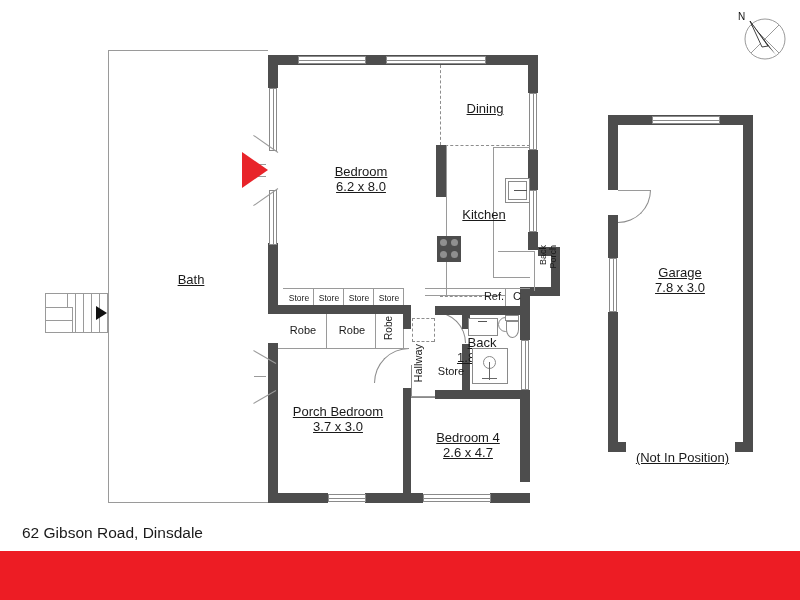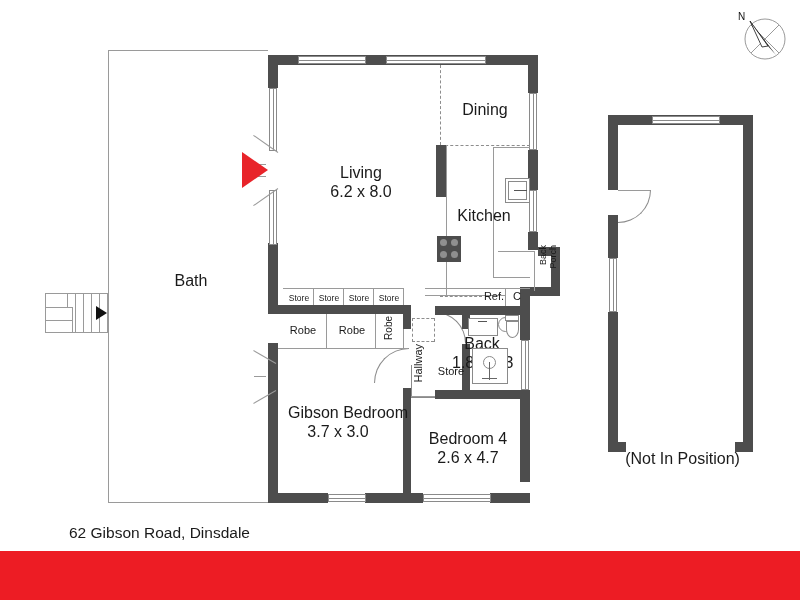--- a/index.html
+++ b/index.html
@@ -18,21 +18,21 @@
   .dash-v{position:absolute;border-left:1px dashed #8d8d8d;}
 
   
   .win-h{position:absolute;background:#ffffff;border:1px solid #8a8a8a;box-sizing:border-box;}
   .win-h:after{content:"";position:absolute;left:0;right:0;top:50%;height:1px;background:#8a8a8a;}
   .win-v{position:absolute;background:#ffffff;border:1px solid #8a8a8a;box-sizing:border-box;}
   .win-v:after{content:"";position:absolute;top:0;bottom:0;left:50%;width:1px;background:#8a8a8a;}
 
   .lbl{position:absolute;text-align:center;line-height:1.18;white-space:nowrap;
        font-size:11px;color:#1a1a1a;}
-  .lbl.big{font-size:16px;}
+  .lbl.big{font-size:13px;text-decoration:underline;}
   .lbl.sm{font-size:8.5px;}
   .lbl.vert{writing-mode:vertical-rl;transform:rotate(180deg);white-space:nowrap;}
 
   .swing{position:absolute;border:1px solid #8a8a8a;border-radius:50%;background:transparent;}
   .swing.tl{border-right-color:transparent;border-bottom-color:transparent;}
   .swing.tr{border-left-color:transparent;border-bottom-color:transparent;}
   .swing.bl{border-right-color:transparent;border-top-color:transparent;}
   .swing.br{border-left-color:transparent;border-top-color:transparent;}
 
   .fixt{position:absolute;border:1px solid #8a8a8a;background:#fff;box-sizing:border-box;}
@@ -45,21 +45,21 @@
        border-top:18px solid transparent;border-bottom:18px solid transparent;
        border-left:26px solid #e8242a;}
   .blk-arrow{position:absolute;width:0;height:0;
        border-top:7px solid transparent;border-bottom:7px solid transparent;
        border-left:11px solid #111;}
 
   
   #compass{position:absolute;right:6px;top:6px;width:62px;height:62px;}
 
   
-  #title{position:absolute;left:22px;top:524px;font-size:15.5px;color:#1a1a1a;margin-left:47px;}
+  #title{position:absolute;left:22px;top:524px;font-size:15.5px;color:#1a1a1a;}
   #band{position:absolute;left:0;top:551px;width:800px;height:49px;background:#ed1c24;}
 </style>
 </head>
 <body>
 
 <div id="page">
 
   <div id="plan">
 
     <div class="thinline" style="left:108px;top:50px;width:160px;height:1px;"></div>
@@ -110,21 +110,21 @@
     <div class="thinline" style="left:248px;top:152px;width:30px;height:1px;transform:rotate(35deg);transform-origin:right center;"></div>
     <div class="thinline" style="left:248px;top:188px;width:30px;height:1px;transform:rotate(-35deg);transform-origin:right center;"></div>
     <div class="thinline" style="left:252px;top:164px;width:14px;height:1px;"></div>
     <div class="thinline" style="left:252px;top:176px;width:14px;height:1px;"></div>
     <div class="red-arrow" style="left:242px;top:152px;"></div>
 
     <div class="dash-v" style="left:440px;top:65px;width:1px;height:80px;"></div>
     <div class="dash-h" style="left:440px;top:145px;width:90px;height:1px;"></div>
 
     <div class="lbl big" style="left:315px;top:164px;width:92px;">
-      <span>Living</span><br>
+      <span>Bedroom</span><br>
       <span>6.2 x 8.0</span>
     </div>
     <div class="lbl big" style="left:455px;top:101px;width:60px;">Dining</div>
 
     <div class="wall" style="left:436px;top:145px;width:10px;height:52px;"></div>
     <div class="thinline" style="left:446px;top:145px;width:1px;height:150px;"></div>
     <div class="thinline" style="left:493px;top:147px;width:1px;height:130px;"></div>
     <div class="thinline" style="left:493px;top:147px;width:37px;height:1px;"></div>
     <div class="thinline" style="left:493px;top:277px;width:37px;height:1px;"></div>
     <div class="thinline" style="left:425px;top:295px;width:80px;height:1px;"></div>
@@ -210,21 +210,21 @@
 
     <div class="fixt" style="left:472px;top:348px;width:36px;height:36px;"></div>
     <div class="fixt r" style="left:483px;top:356px;width:13px;height:13px;"></div>
     <div class="thinline" style="left:489px;top:362px;width:1px;height:18px;background:#666;"></div>
     <div class="thinline" style="left:482px;top:378px;width:15px;height:1px;background:#666;"></div>
 
     <div class="lbl" style="left:432px;top:365px;width:38px;font-size:11px;">Store</div>
 
     <div class="wall" style="left:403px;top:398px;width:8px;height:100px;"></div>
     <div class="lbl big" style="left:288px;top:404px;width:100px;">
-      <span>Gibson Bedroom</span><br>
+      <span>Porch Bedroom</span><br>
       <span>3.7 x 3.0</span>
     </div>
 
     <div class="thinline" style="left:250px;top:363px;width:26px;height:1px;transform:rotate(30deg);transform-origin:right center;"></div>
     <div class="thinline" style="left:250px;top:390px;width:26px;height:1px;transform:rotate(-30deg);transform-origin:right center;"></div>
     <div class="thinline" style="left:254px;top:376px;width:12px;height:1px;"></div>
 
     <div class="lbl big" style="left:424px;top:430px;width:88px;">
       <span>Bedroom 4</span><br>
       <span>2.6 x 4.7</span>
@@ -235,20 +235,24 @@
     <div class="wall" style="left:608px;top:215px;width:10px;height:43px;"></div>
     <div class="wall" style="left:608px;top:312px;width:10px;height:140px;"></div>
     <div class="wall" style="left:743px;top:115px;width:10px;height:337px;"></div>
     <div class="wall" style="left:608px;top:442px;width:18px;height:10px;"></div>
     <div class="wall" style="left:735px;top:442px;width:18px;height:10px;"></div>
     <div class="win-h" style="left:652px;top:116px;width:68px;height:8px;"></div>
     <div class="win-v" style="left:609px;top:258px;width:8px;height:54px;"></div>
     <div class="swing br" style="left:618px;top:190px;width:32px;height:32px;border-radius:0 0 100% 0;border-left:0;border-top:0;"></div>
     <div class="thinline" style="left:618px;top:190px;width:32px;height:1px;"></div>
 
+    <div class="lbl big" style="left:635px;top:265px;width:90px;">
+      <span>Garage</span><br>
+      <span>7.8 x 3.0</span>
+    </div>
     <div class="lbl big" style="left:615px;top:450px;width:135px;">(Not In Position)</div>
 
     <div id="compass">
       <svg width="62" height="62" viewBox="0 0 62 62">
         <circle cx="33" cy="33" r="20" fill="none" stroke="#9a9a9a" stroke-width="1"></circle>
         <line x1="19" y1="19" x2="47" y2="47" stroke="#9a9a9a" stroke-width="1"></line>
         <line x1="47" y1="19" x2="19" y2="47" stroke="#9a9a9a" stroke-width="1"></line>
         <polygon points="18,15 44,49 36,40" fill="#111"></polygon>
         <polygon points="18,15 30,41 36,40" fill="#fff" stroke="#111" stroke-width="0.8"></polygon>
         <text x="6" y="14" font-family="Liberation Sans, sans-serif" font-size="10" fill="#111">N</text>

